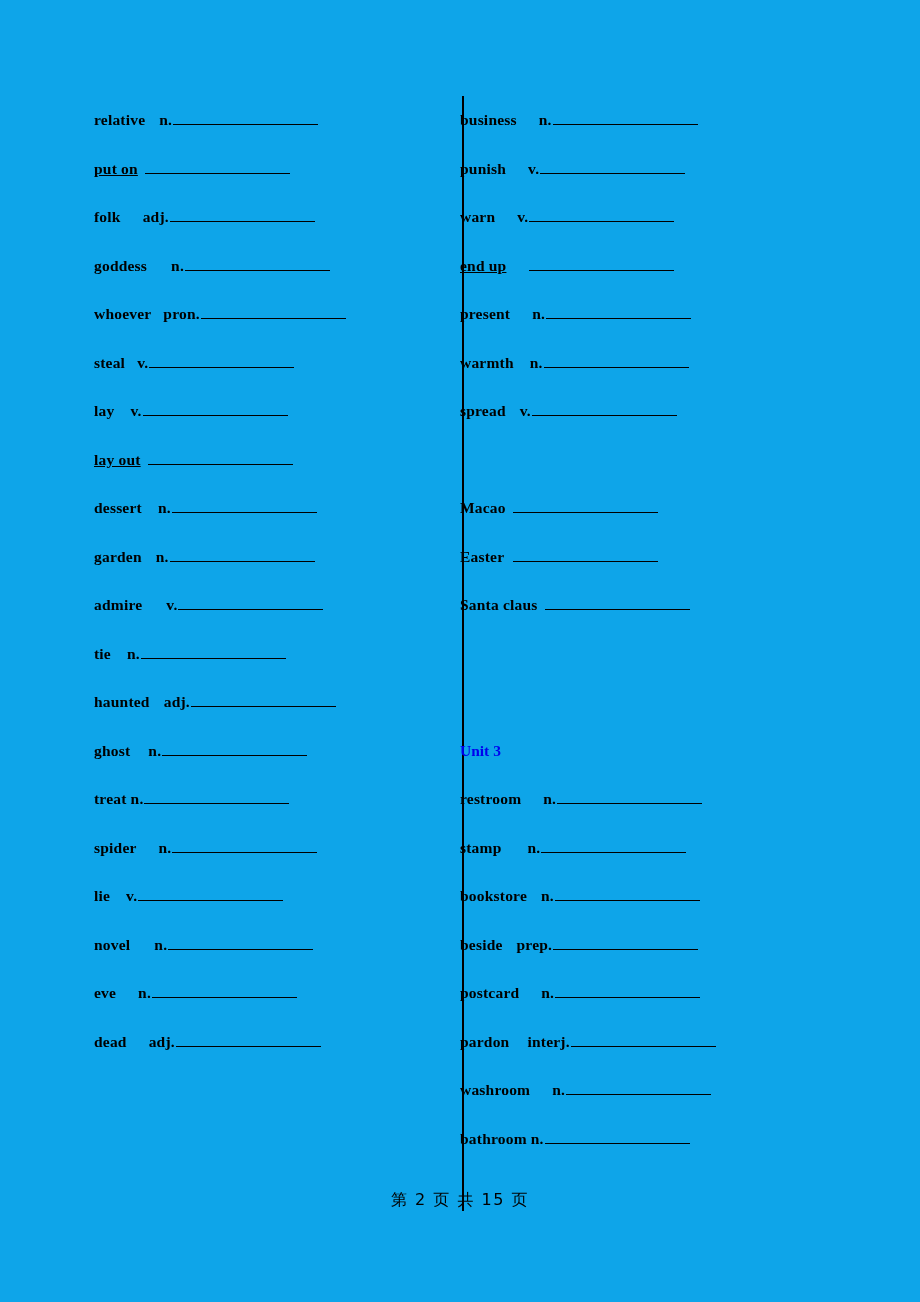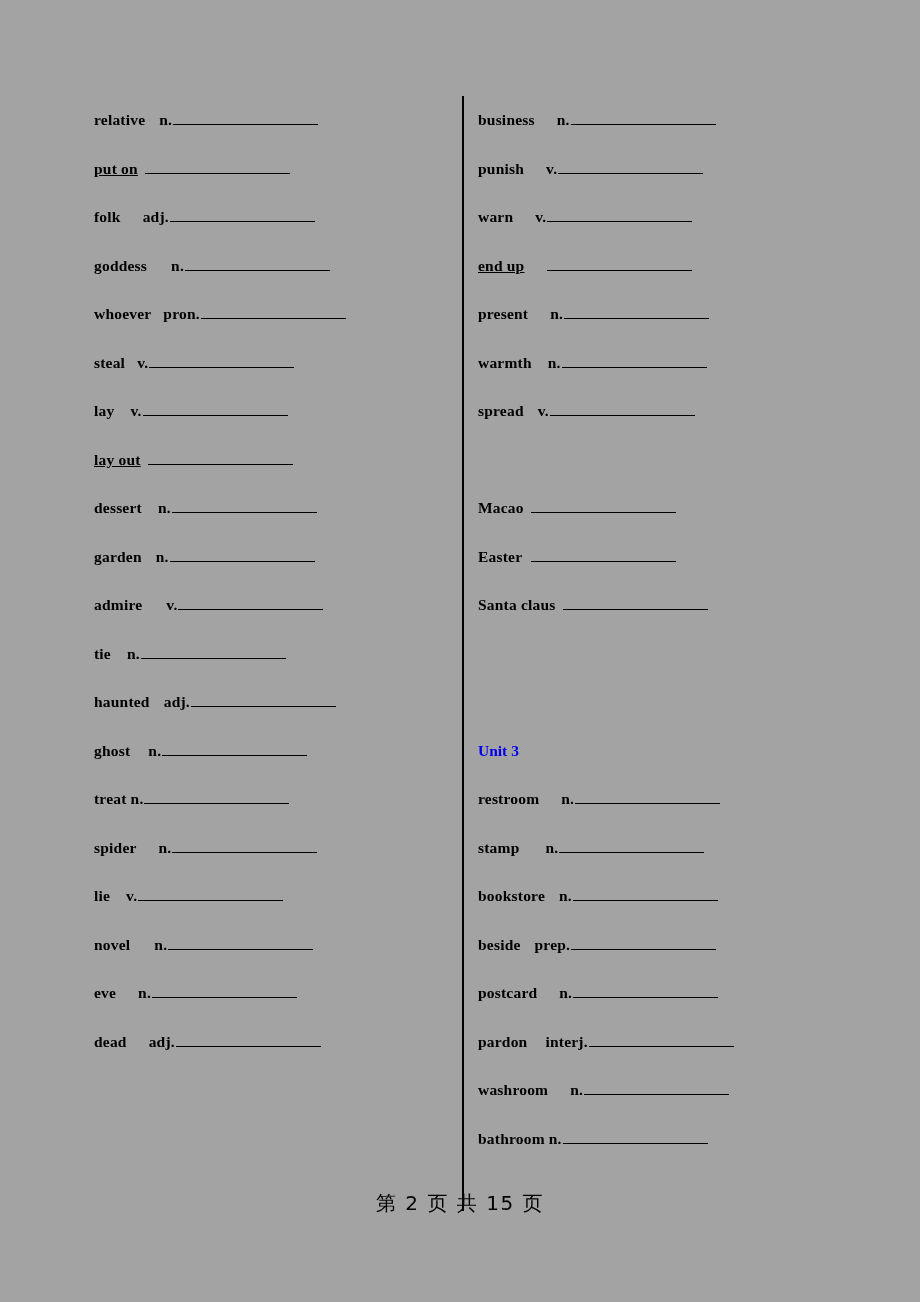--- a/index.html
+++ b/index.html
@@ -10,39 +10,39 @@
   }
   body {
     font-family: "Liberation Serif", "DejaVu Serif", serif;
     color: #000000;
   }
   #page {
     position: relative;
     width: 920px;
     height: 1302px;
     overflow: hidden;
-    background: #a3a3a3;
+    background: #0ea5e9;
   }
 
   
   #divider {
     position: absolute;
     left: 462px;
     top: 96px;
     width: 2px;
     height: 1115px;
     background: #000000;
   }
 
   .column {
     position: absolute;
     top: 96px;
   }
   #col-left  { left: 94px;  width: 350px; }
-  #col-right { left: 478px; width: 400px; }
+  #col-right { left: 460px; width: 400px; }
 
   .entry {
     height: 48.5px;
     line-height: 48.5px;
     white-space: nowrap;
     font-size: 15.5px;
     font-weight: bold;
     letter-spacing: 0.2px;
   }
   .entry.blank { }
@@ -74,21 +74,21 @@
     color: #0000ee;
     white-space: nowrap;
   }
 
   #footer {
     position: absolute;
     top: 1190px;
     left: 0;
     width: 920px;
     text-align: center;
-    font-size: 20px;
+    font-size: 16px;
     font-family: "DejaVu Sans", "Liberation Sans", sans-serif;
     color: #000000;
     letter-spacing: 1.5px;
   }
 </style>
 </head>
 <body>
 
 <div id="page">
 

